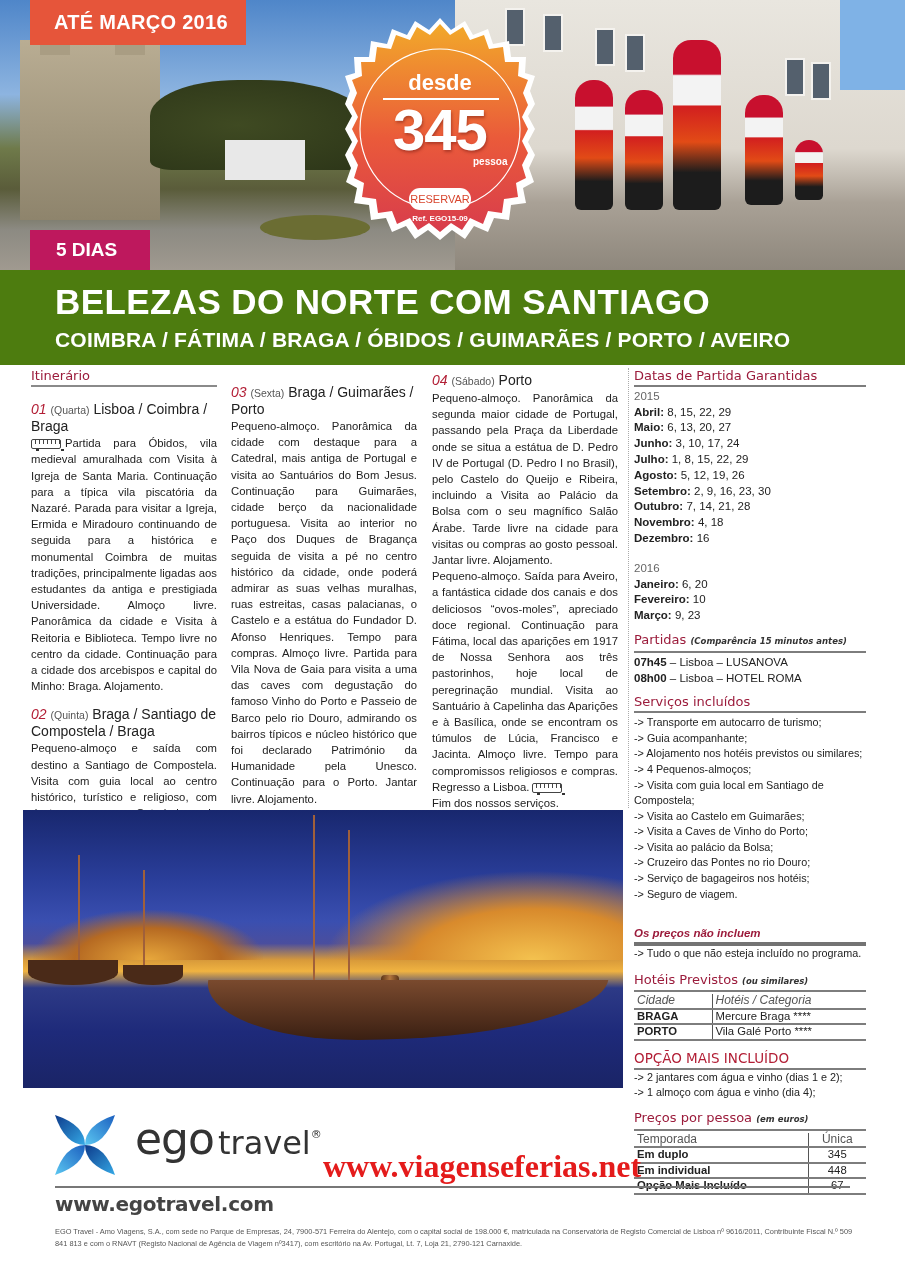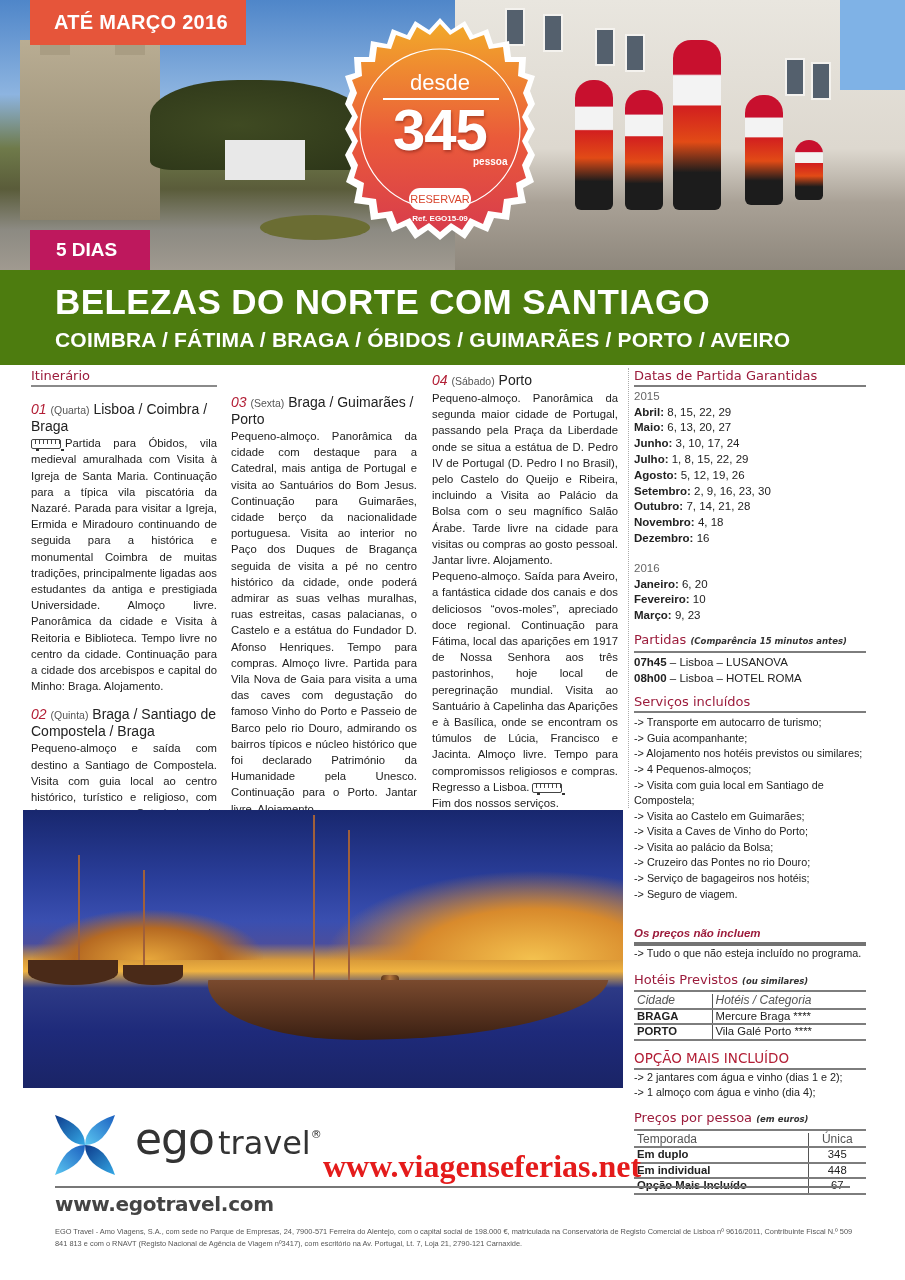--- a/index.html
+++ b/index.html
@@ -24,21 +24,21 @@
 
   .tag-top { position: absolute; left: 30px; top: 0; width: 216px; height: 45px; background: #e6553a;
     color: #fff; font-weight: bold; font-size: 20px; line-height: 45px; padding-left: 24px; letter-spacing: 0.3px; }
   .tag-days { position: absolute; left: 30px; top: 230px; width: 120px; height: 40px; background: #be185d;
     color: #fff; font-weight: bold; font-size: 19px; line-height: 40px; padding-left: 26px; }
 
   
   .badge { position: absolute; left: 345px; top: 18px; width: 190px; height: 222px; }
   .badge svg { position: absolute; left: 0; top: 0; }
   .badge-inner { position: absolute; left: 0; top: 0; width: 190px; height: 222px; text-align: center; color: #fff; }
-  .badge-desde { position:absolute; left:0; width:190px; top:52px; font-size:22px; font-weight:normal; }
+  .badge-desde { position:absolute; left:0; width:190px; top:52px; font-size:22px; font-weight:bold; }
   .badge-line { position:absolute; left:38px; top:80px; width:116px; height:1.5px; background:#fff; }
   .badge-price { position:absolute; left:0; width:190px; top:78px; font-size:58px; font-weight:bold; letter-spacing:-1px; text-shadow: 1px 2px 3px rgba(120,30,20,0.5); }
   .badge-pessoa { position:absolute; left:128px; top:138px; font-size:10px; font-weight:bold; }
   .badge-btn { position:absolute; left:64px; top:170px; width:62px; height:22px; border-radius:11px; background:#fff; color:#d8452d;
     font-size:11px; font-weight:normal; line-height:22px; }
   .badge-ref { position:absolute; left:0; width:190px; top:196px; font-size:8px; font-weight:bold; }
 
   
   .title-band { position: absolute; left: 0; top: 270px; width: 905px; height: 95px; background: #4d7c0f; }
   .title-main { position:absolute; left:55px; top:12px; color:#fff; font-size:35px; font-weight:bold; letter-spacing:0.4px; }
@@ -163,21 +163,21 @@
   <p><span class="bus"></span><span>Partida para Óbidos, vila medieval amuralhada com Visita à Igreja de Santa Maria. Continuação para a típica vila piscatória da Nazaré. Parada para visitar a Igreja, Ermida e Miradouro continuando de seguida para a histórica e monumental Coimbra de muitas tradições, principalmente ligadas aos estudantes da antiga e prestigiada Universidade. Almoço livre. Panorâmica da cidade e Visita à Reitoria e Biblioteca. Tempo livre no centro da cidade. Continuação para a cidade dos arcebispos e capital do Minho: Braga. Alojamento.</span></p>
   <div class="day-h" style="margin-top:12px">
     <span class="day-num">02</span>
     <span class="day-dow">(Quinta)</span>
     <span>Braga / Santiago de Compostela / Braga</span>
   </div>
   <p>Pequeno-almoço e saída com destino a Santiago de Compostela. Visita com guia local ao centro histórico, turístico e religioso, com destaque para a Catedral, onde acorrem diariamente inúmeros peregrinos vindos dos famosos “Caminhos de Santiago”. Este grandioso monumento ergue-se</p>
 </div>
 
 <div class="col" style="left:231px; top:370px; width:186px;">
-  <div class="day-h" style="margin-top:24px">
+  <div class="day-h" style="margin-top:14px">
     <span class="day-num">03</span>
     <span class="day-dow">(Sexta)</span>
     <span>Braga / Guimarães / Porto</span>
   </div>
   <p>Pequeno-almoço. Panorâmica da cidade com destaque para a Catedral, mais antiga de Portugal e visita ao Santuários do Bom Jesus. Continuação para Guimarães, cidade berço da nacionalidade portuguesa. Visita ao interior no Paço dos Duques de Bragança seguida de visita a pé no centro histórico da cidade, onde poderá admirar as suas velhas muralhas, ruas estreitas, casas palacianas, o Castelo e a estátua do Fundador D. Afonso Henriques. Tempo para compras. Almoço livre. Partida para Vila Nova de Gaia para visita a uma das caves com degustação do famoso Vinho do Porto e Passeio de Barco pelo rio Douro, admirando os bairros típicos e núcleo histórico que foi declarado Património da Humanidade pela Unesco. Continuação para o Porto. Jantar livre. Alojamento.</p>
 </div>
 
 <div class="col" style="left:432px; top:368px; width:186px;">
   <div class="day-h" style="margin-top:4px">
     <span class="day-num">04</span>

